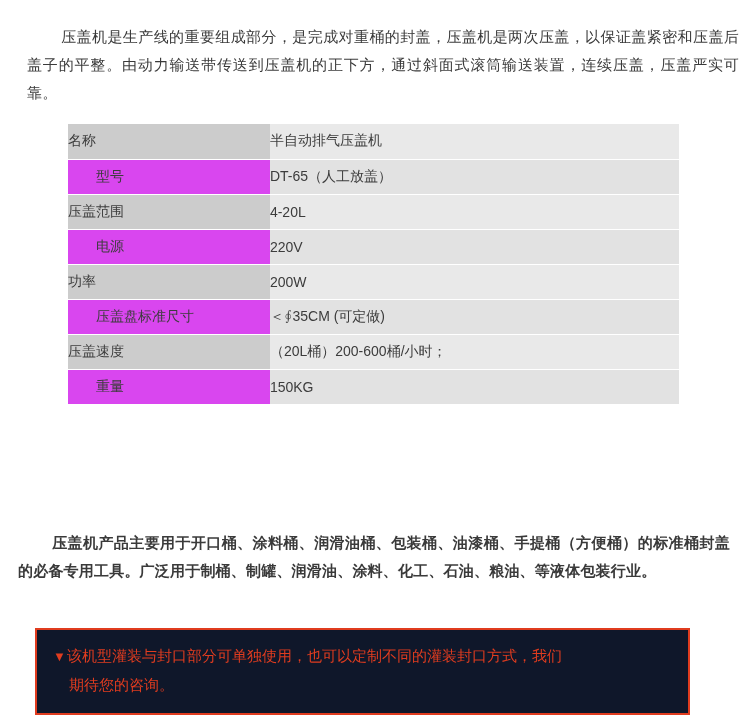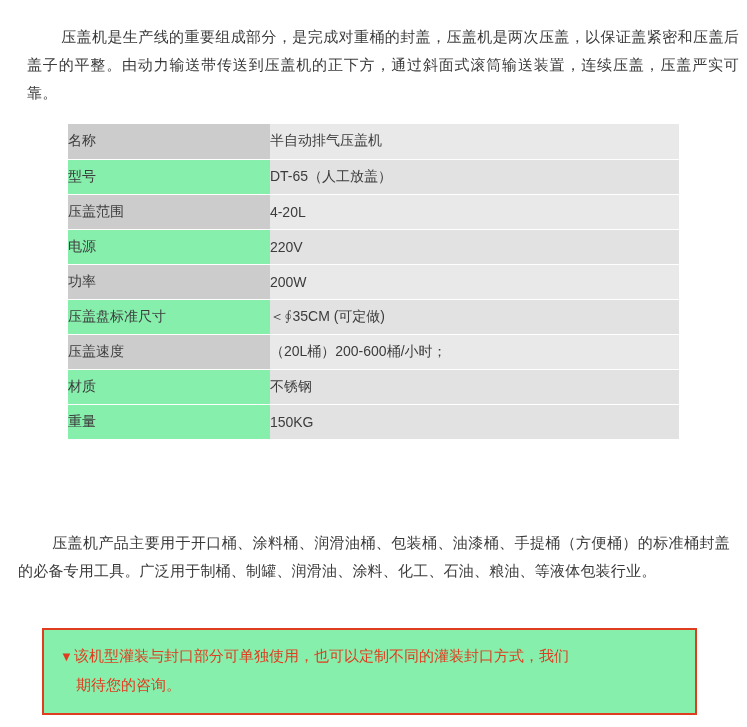--- a/index.html
+++ b/index.html
@@ -67,40 +67,42 @@
     padding-left: 64px;
     box-sizing: border-box;
   }
   td.value {
     width: 385px;
     background: #e9e9e9;
     padding-left: 66px;
     box-sizing: border-box;
   }
   tr.alt td.label {
-    background: #86efac;
+    background: #d946ef;
+    padding-left: 28px;
   }
   tr.alt td.value {
     background: #e2e2e2;
   }
   #usage-paragraph {
     position: absolute;
     left: 18px;
     top: 514px;
     width: 712px;
+    font-weight: bold;
   }
   .notice {
     position: absolute;
-    left: 42px;
+    left: 35px;
     top: 628px;
     width: 655px;
     box-sizing: border-box;
     border: 2px solid #e03c1f;
     padding: 12px 16px 14px 16px;
-    background: #86efac;
+    background: #0f172a;
   }
   .notice-text {
     font-size: 15px;
     line-height: 28px;
     color: #e03c1f;
     text-align: justify;
   }
   .notice-text .tri {
     color: #e03c1f;
     font-size: 13px;
@@ -143,24 +145,20 @@
         </tr>
         <tr class="alt">
           <td class="label">压盖盘标准尺寸</td>
           <td class="value">＜∮35CM (可定做)</td>
         </tr>
         <tr>
           <td class="label">压盖速度</td>
           <td class="value">（20L桶）200-600桶/小时；</td>
         </tr>
         <tr class="alt">
-          <td class="label">材质</td>
-          <td class="value">不锈钢</td>
-        </tr>
-        <tr class="alt">
           <td class="label">重量</td>
           <td class="value">150KG</td>
         </tr>
       </tbody>
     </table>
   </div>
 
   <p class="para" id="usage-paragraph"><span class="indent"></span><span>压盖机产品主要用于开口桶、涂料桶、润滑油桶、包装桶、油漆桶、手提桶（方便桶）的标准桶封盖的必备专用工具。广泛用于制桶、制罐、润滑油、涂料、化工、石油、粮油、等液体包装行业。</span></p>
 
   <div class="notice">

